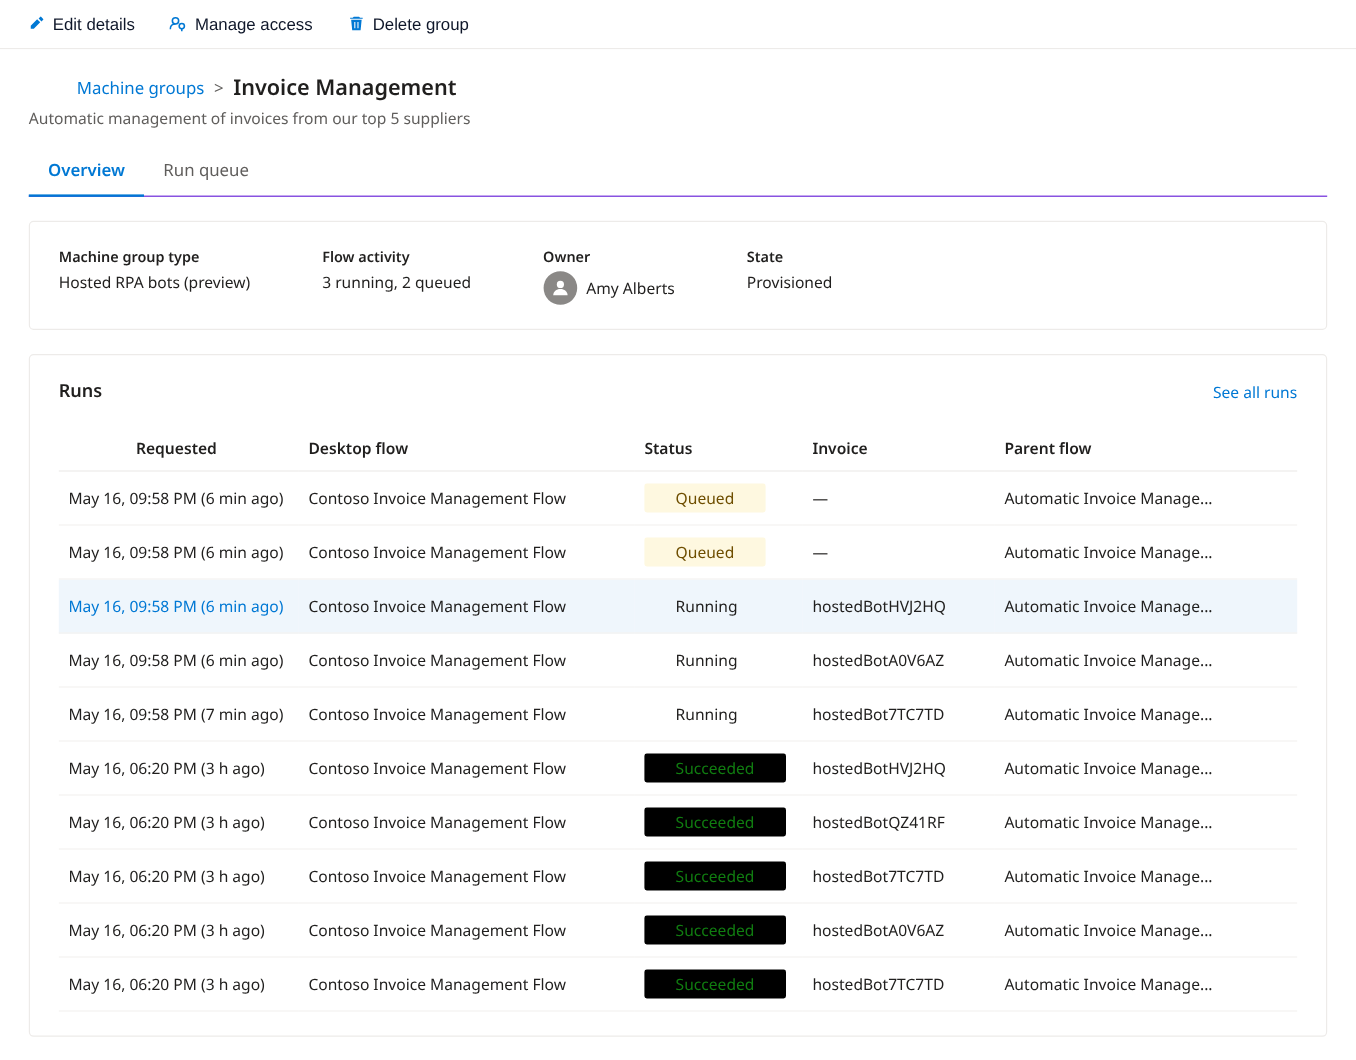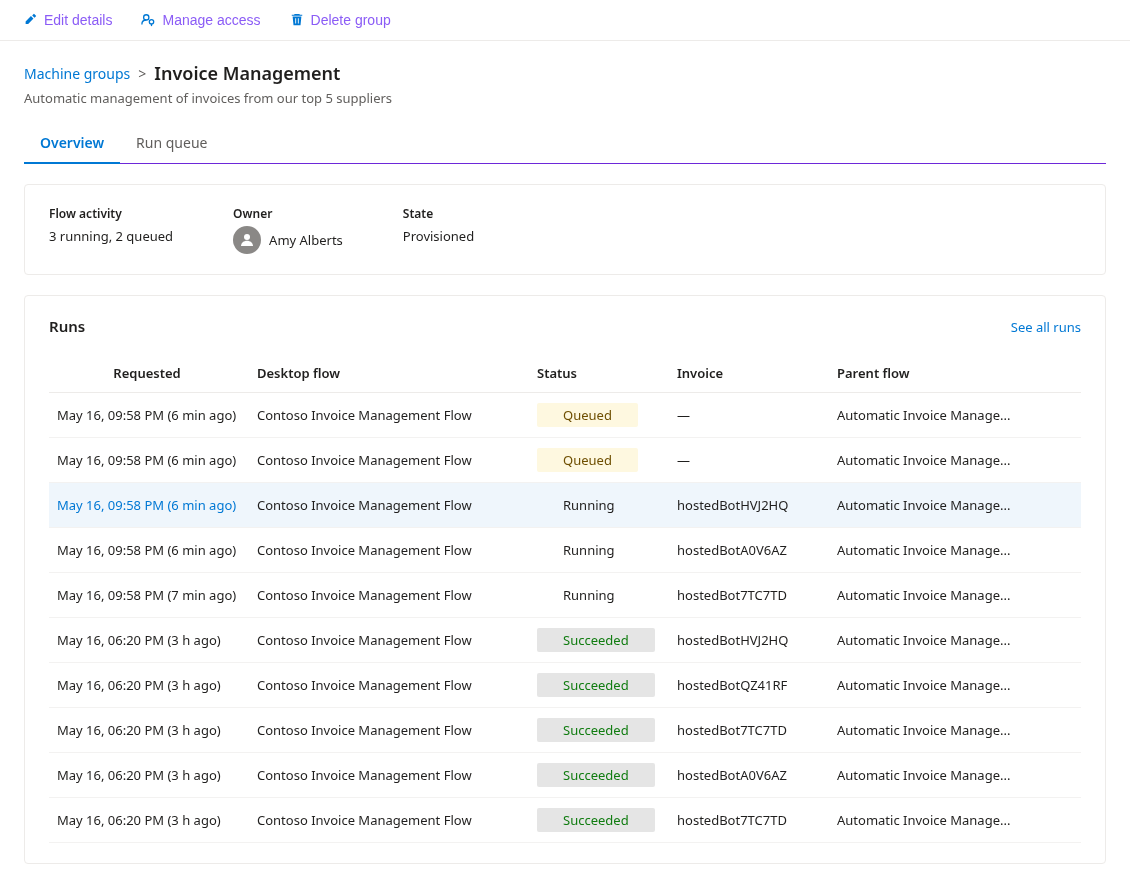--- a/index.html
+++ b/index.html
@@ -17,21 +17,21 @@
       gap: 24px;
       align-items: center;
     }
     .toolbar-btn {
       display: flex;
       align-items: center;
       gap: 6px;
       background: none;
       border: none;
       cursor: pointer;
-      color: #8b5cf6;
+      color: #0f172a;
       font-size: 14px;
       padding: 4px 2px;
     }
     .toolbar-icon {
       width: 16px;
       height: 16px;
       display: inline-flex;
       align-items: center;
       justify-content: center;
     }
@@ -43,20 +43,21 @@
     .breadcrumb {
       display: flex;
       align-items: center;
       gap: 8px;
       margin-bottom: 4px;
     }
     .breadcrumb-link {
       color: #0078d4;
       cursor: pointer;
       font-size: 14px;
+      margin-left: 40px;
     }
     .breadcrumb-sep {
       color: #605e5c;
       font-size: 14px;
     }
     .breadcrumb-current {
       font-size: 18px;
       font-weight: 600;
       color: #201f1e;
     }
@@ -183,21 +184,21 @@
       text-align: center;
     }
     .status-queued {
       background: #fef8e0;
       color: #6e4e00;
     }
     .status-running {
       color: #201f1e;
     }
     .status-succeeded {
-      background: #e5e5e5;
+      background: #000000;
       color: #107c10;
     }
     .requested-link {
       color: #0078d4;
       cursor: pointer;
     }
     .col-requested { width: 200px; text-align: center; }
     .col-desktopflow { width: 280px; }
     .col-status { width: 140px; }
     .col-machine { width: 160px; }
@@ -250,20 +251,24 @@
       <span>Overview</span>
     </div>
     <div class="tab">
       <span>Run queue</span>
     </div>
   </div>
 
   <div class="card">
     <div class="details-grid">
       <div class="detail-item">
+        <label>Machine group type</label>
+        <span>Hosted RPA bots (preview)</span>
+      </div>
+      <div class="detail-item">
         <label>Flow activity</label>
         <span>3 running, 2 queued</span>
       </div>
       <div class="detail-item">
         <label>Owner</label>
         <div class="owner-wrapper">
           <div class="avatar">
             <svg width="18" height="18" viewBox="0 0 24 24" fill="#fff">
               <circle cx="12" cy="8" r="4"></circle>
               <path d="M4 20c0-4 3.6-7 8-7s8 3 8 7"></path>

